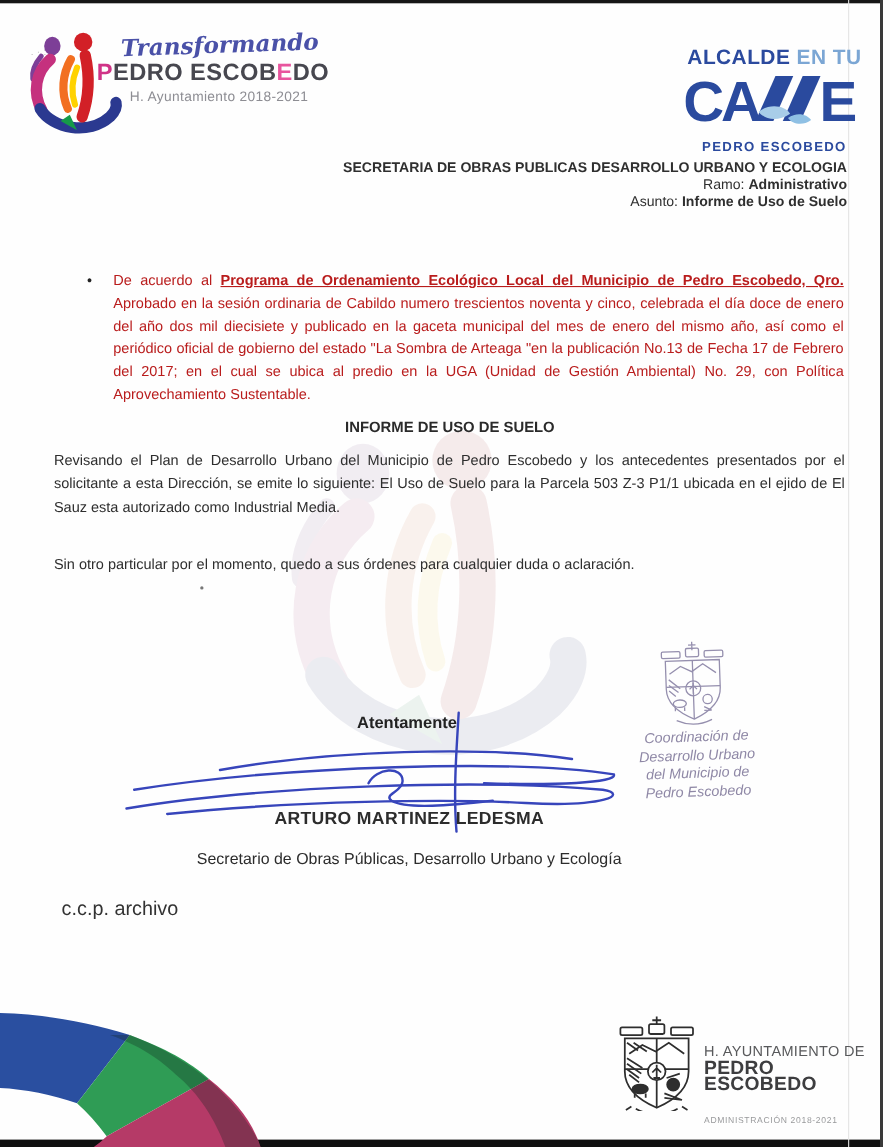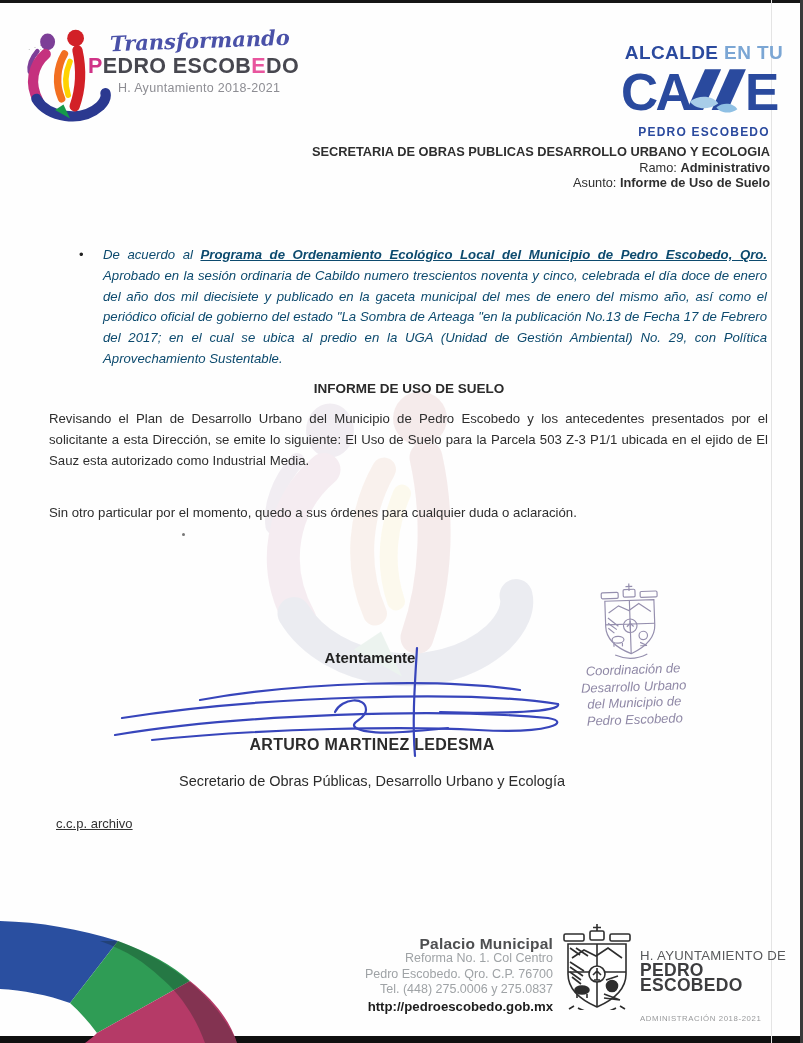--- a/index.html
+++ b/index.html
@@ -28,40 +28,40 @@
   .calle-top{font-size:19px;font-weight:bold;color:#2b4a9e;letter-spacing:.4px;}
   .calle-top .lt{color:#7ba6d4;}
   .calle-bottom{font-size:12px;font-weight:bold;color:#2b4a9e;letter-spacing:1.2px;margin-top:1px;}
 
   
   .office-block{right:33px;top:144px;text-align:right;font-size:12.8px;line-height:15.6px;color:#2f2f2f;}
   .office-block b{font-weight:bold;}
 
   
   .bullet-glyph{left:79px;top:247px;font-size:13px;color:#222;}
-  .bullet-text{left:103px;top:245px;width:664px;text-align:justify;font-size:13.2px;line-height:20.8px;color:#0c4a6e;font-style:italic;}
+  .bullet-text{left:103px;top:245px;width:664px;text-align:justify;font-size:13.2px;line-height:20.8px;color:#b91c1c;}
   .bullet-text .bu{font-weight:bold;text-decoration:underline;}
   .report-title{left:50px;top:381px;width:718px;text-align:center;font-weight:bold;font-size:13.5px;color:#2a2a2a;}
   .report-para{left:49px;top:409px;width:719px;text-align:justify;font-size:13.2px;line-height:20.8px;color:#2e2e2e;}
   .closing-line{left:49px;top:505px;font-size:13.2px;color:#2e2e2e;}
   .stray-dot{left:182px;top:533px;width:3px;height:3px;background:#777;border-radius:50%;}
 
   .watermark{left:222px;top:372px;opacity:.085;filter:grayscale(35%);}
 
   
   .stamp-crest{left:597px;top:575px;transform:rotate(-2deg);}
   .stamp-text{left:570px;top:662px;width:128px;text-align:center;font-style:italic;font-size:13px;
               line-height:16.5px;color:#8f88a6;transform:rotate(-2deg);}
 
   
   .salutation{left:300px;top:649px;width:140px;text-align:center;font-weight:bold;font-size:15px;color:#222;}
   .signature-svg{left:110px;top:642px;}
   .signer-name{left:152px;top:736px;width:440px;text-align:center;font-weight:bold;font-size:16px;color:#2c2c2c;letter-spacing:.3px;}
   .signer-title{left:92px;top:773px;width:560px;text-align:center;font-weight:normal;font-size:14.5px;color:#2c2c2c;}
-  .ccp{left:56px;top:816px;font-size:13px;color:#333;text-decoration:underline;}
+  .ccp{left:56px;top:816px;font-size:18px;color:#333;}
 
   
   .footer-left{left:280px;top:936px;width:273px;text-align:right;line-height:15.4px;}
   .f-building{font-size:15.5px;font-weight:bold;color:#4e4f51;letter-spacing:.2px;}
   .f-gray{font-size:12.5px;color:#9fa3a6;}
   .f-web{font-size:13.2px;font-weight:bold;color:#1d1d1d;margin-top:1px;}
   .footer-crest{left:558px;top:922px;}
   .footer-right{left:640px;top:948px;line-height:15px;}
   .fr-1{font-size:13.2px;color:#58595b;letter-spacing:.3px;}
   .fr-2{font-size:17.5px;font-weight:bold;color:#3d3d3f;letter-spacing:.3px;}
@@ -167,27 +167,20 @@
       <path d="M90,58 C190,40 330,36 410,48"></path>
       <path d="M12,76 C150,54 360,48 448,62 C452,70 392,72 330,70"></path>
       <path d="M225,70 C232,56 256,54 256,68 C256,78 238,80 246,86 C260,94 300,90 338,86"></path>
       <path d="M5,93 C130,72 330,66 438,76 C462,80 440,92 368,88 C298,84 158,86 42,98"></path>
     </g>
   </svg>
   <div class="abs signer-name">ARTURO MARTINEZ LEDESMA</div>
   <div class="abs signer-title">Secretario de Obras Públicas, Desarrollo Urbano y Ecología</div>
   <div class="abs ccp">c.c.p. archivo</div>
 
-  <div class="abs footer-left">
-    <div class="f-building">Palacio Municipal</div>
-    <div class="f-gray">Reforma No. 1. Col Centro</div>
-    <div class="f-gray">Pedro Escobedo. Qro. C.P. 76700</div>
-    <div class="f-gray">Tel. (448) 275.0006 y 275.0837</div>
-    <div class="f-web">http://pedroescobedo.gob.mx</div>
-  </div>
 
   <svg class="abs footer-crest" width="78" height="88" viewBox="0 0 78 88">
     <g stroke="#2e2e2e" stroke-width="1.6" fill="none">
       <path d="M39,2 v9 M35,5.5 h8"></path>
       <rect x="6" y="12" width="20" height="7" rx="1.5" fill="#fff"></rect>
       <rect x="52" y="12" width="20" height="7" rx="1.5" fill="#fff"></rect>
       <rect x="32" y="9" width="14" height="9" rx="1.5" fill="#fff"></rect>
       <path d="M10,22 H68 V52 C68,68 55,78 39,85 C23,78 10,68 10,52 Z" fill="#fff"></path>
       <path d="M39,22 V85 M10,50 H68"></path>
       <path d="M14,36 L26,28 L38,34 L50,26 L64,36"></path>

